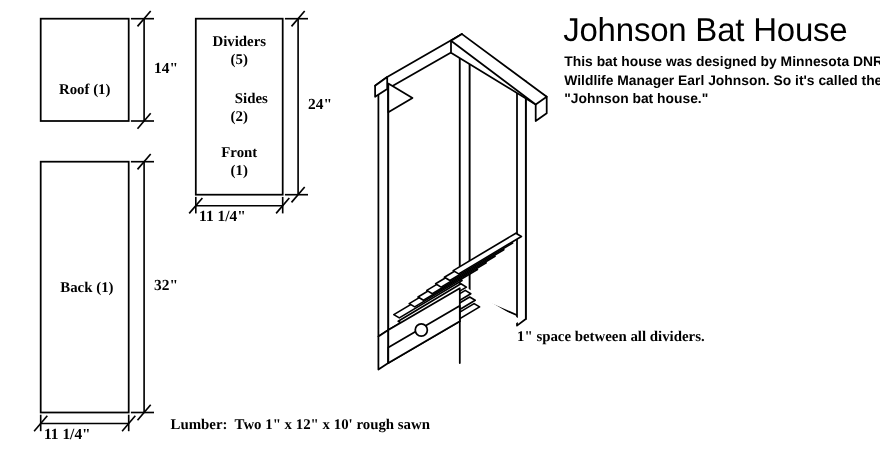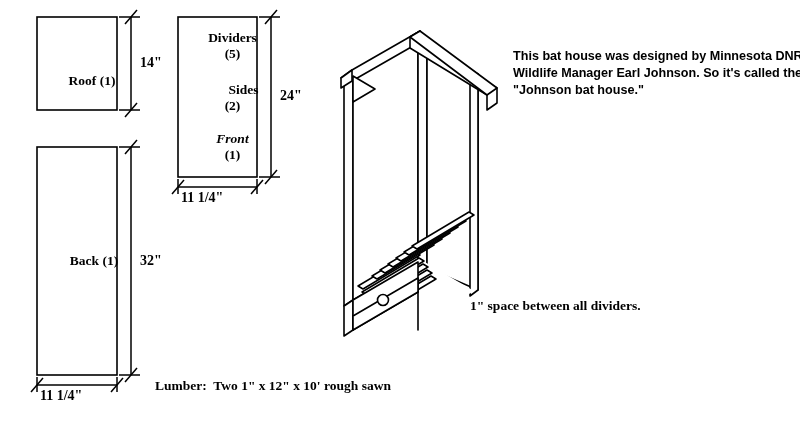--- a/index.html
+++ b/index.html
@@ -32,21 +32,20 @@
     position: absolute;
     white-space: pre;
     line-height: 1.18;
   }
   
   .label-serif {
     font-family: "Liberation Serif", serif;
     font-weight: bold;
     font-size: 13.5px;
     text-align: center;
-    padding-left: 15px;
   }
   .dim-serif {
     font-family: "Liberation Serif", serif;
     font-weight: bold;
     font-size: 14px;
   }
   .note-serif {
     font-family: "Liberation Serif", serif;
     font-weight: bold;
     font-size: 13.5px;
@@ -179,35 +178,36 @@
   <div class="txt label-serif" style="left:37px; top:73px; width:80px;">Roof (1)</div>
 
   <div class="txt label-serif" style="left:37px; top:253px; width:84px;">Back (1)</div>
 
   <div class="txt label-serif" style="left:178px; top:30px; width:79px;">Dividers</div>
   <div class="txt label-serif" style="left:178px; top:46px; width:79px;">(5)</div>
 
   <div class="txt label-serif" style="left:178px; top:82px; width:101px;">Sides</div>
   <div class="txt label-serif" style="left:178px; top:98px; width:79px;">(2)</div>
 
-  <div class="txt label-serif" style="left:178px; top:131px; width:79px;font-style:italic;">Front</div>
+  <div class="txt label-serif" style="left:178px; top:131px; width:79px;">Front</div>
   <div class="txt label-serif" style="left:178px; top:147px; width:79px;">(1)</div>
 
   <div class="txt dim-serif" style="left:140px; top:55px;">14"</div>
 
   <div class="txt dim-serif" style="left:140px; top:253px;">32"</div>
 
   <div class="txt dim-serif" style="left:40px; top:388px;">11 1/4"</div>
 
   <div class="txt dim-serif" style="left:280px; top:88px;">24"</div>
 
   <div class="txt dim-serif" style="left:181px; top:190px;">11 1/4"</div>
 
   <div class="txt note-serif" style="left:470px; top:298px;">1" space between all dividers.</div>
 
   <div class="txt note-serif" style="left:155px; top:378px;">Lumber:  Two 1" x 12" x 10' rough sawn</div>
 
+  <div class="txt title-sans" style="left:512px; top:10px;">Johnson Bat House</div>
 
   <div class="txt desc-sans" style="left:513px; top:48px;">This bat house was designed by Minnesota DNR</div>
   <div class="txt desc-sans" style="left:513px; top:65px;">Wildlife Manager Earl Johnson. So it's called the</div>
   <div class="txt desc-sans" style="left:513px; top:82px;">"Johnson bat house."</div>
 
 </div>
 
 </body></html>

